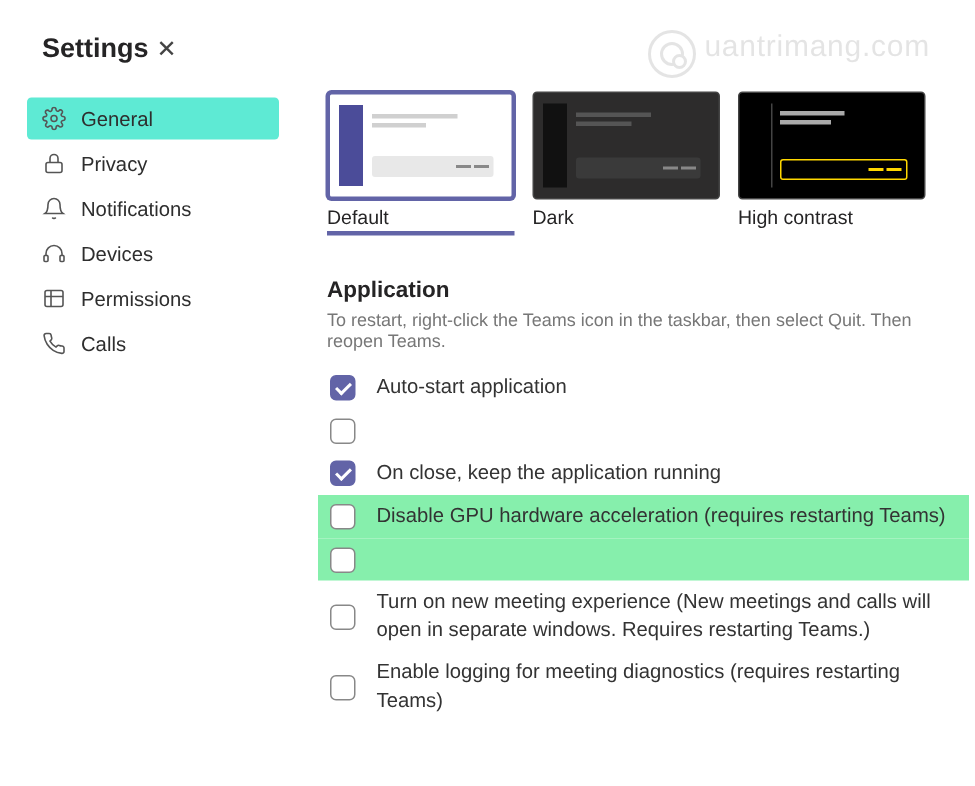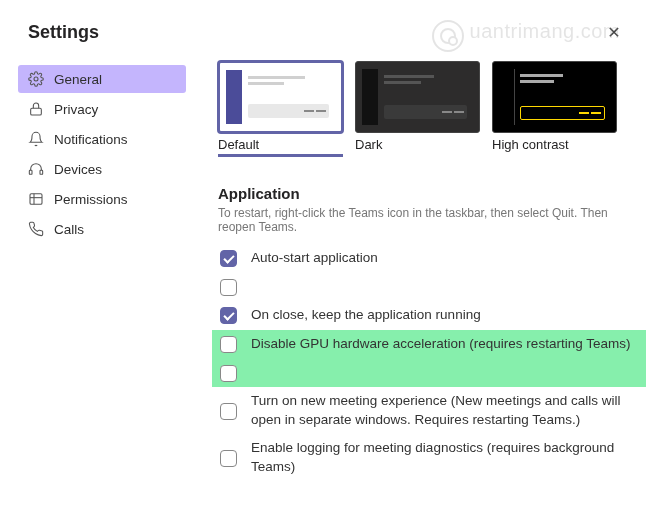--- a/index.html
+++ b/index.html
@@ -8,21 +8,21 @@
     font-size: 13px;
     color: #242424;
     background: #ffffff;
     width: 650px;
     height: 524px;
     position: relative;
     overflow: hidden;
   }
   .header {
     display: flex;
-    justify-content: space-between;
+    justify-content: flex-start;
     align-items: center;
     padding: 22px 24px 18px 28px;
   }
   .title {
     font-size: 18px;
     font-weight: 600;
     color: #252425;
   }
   .close-btn {
     font-size: 16px;
@@ -43,21 +43,21 @@
     align-items: center;
     gap: 10px;
     padding: 6px 10px;
     margin-bottom: 2px;
     border-radius: 3px;
     font-size: 13.5px;
     color: #2e2e2e;
     cursor: pointer;
   }
   .sidebar-item.active {
-    background: #c4b5fd;
+    background: #5eead4;
     font-weight: 400;
   }
   .sidebar-icon {
     width: 16px;
     height: 16px;
     display: inline-flex;
     align-items: center;
     justify-content: center;
     color: #555;
   }
@@ -374,18 +374,18 @@
     </div>
     <div class="check-row highlight">
       <div class="checkbox"></div>
     </div>
     <div class="check-row">
       <div class="checkbox"></div>
       <div class="check-label">Turn on new meeting experience (New meetings and calls will open in separate windows. Requires restarting Teams.)</div>
     </div>
     <div class="check-row">
       <div class="checkbox"></div>
-      <div class="check-label">Enable logging for meeting diagnostics (requires background Teams)</div>
+      <div class="check-label">Enable logging for meeting diagnostics (requires restarting Teams)</div>
     </div>
 
   </div>
 
 </div>
 
 </body></html>

